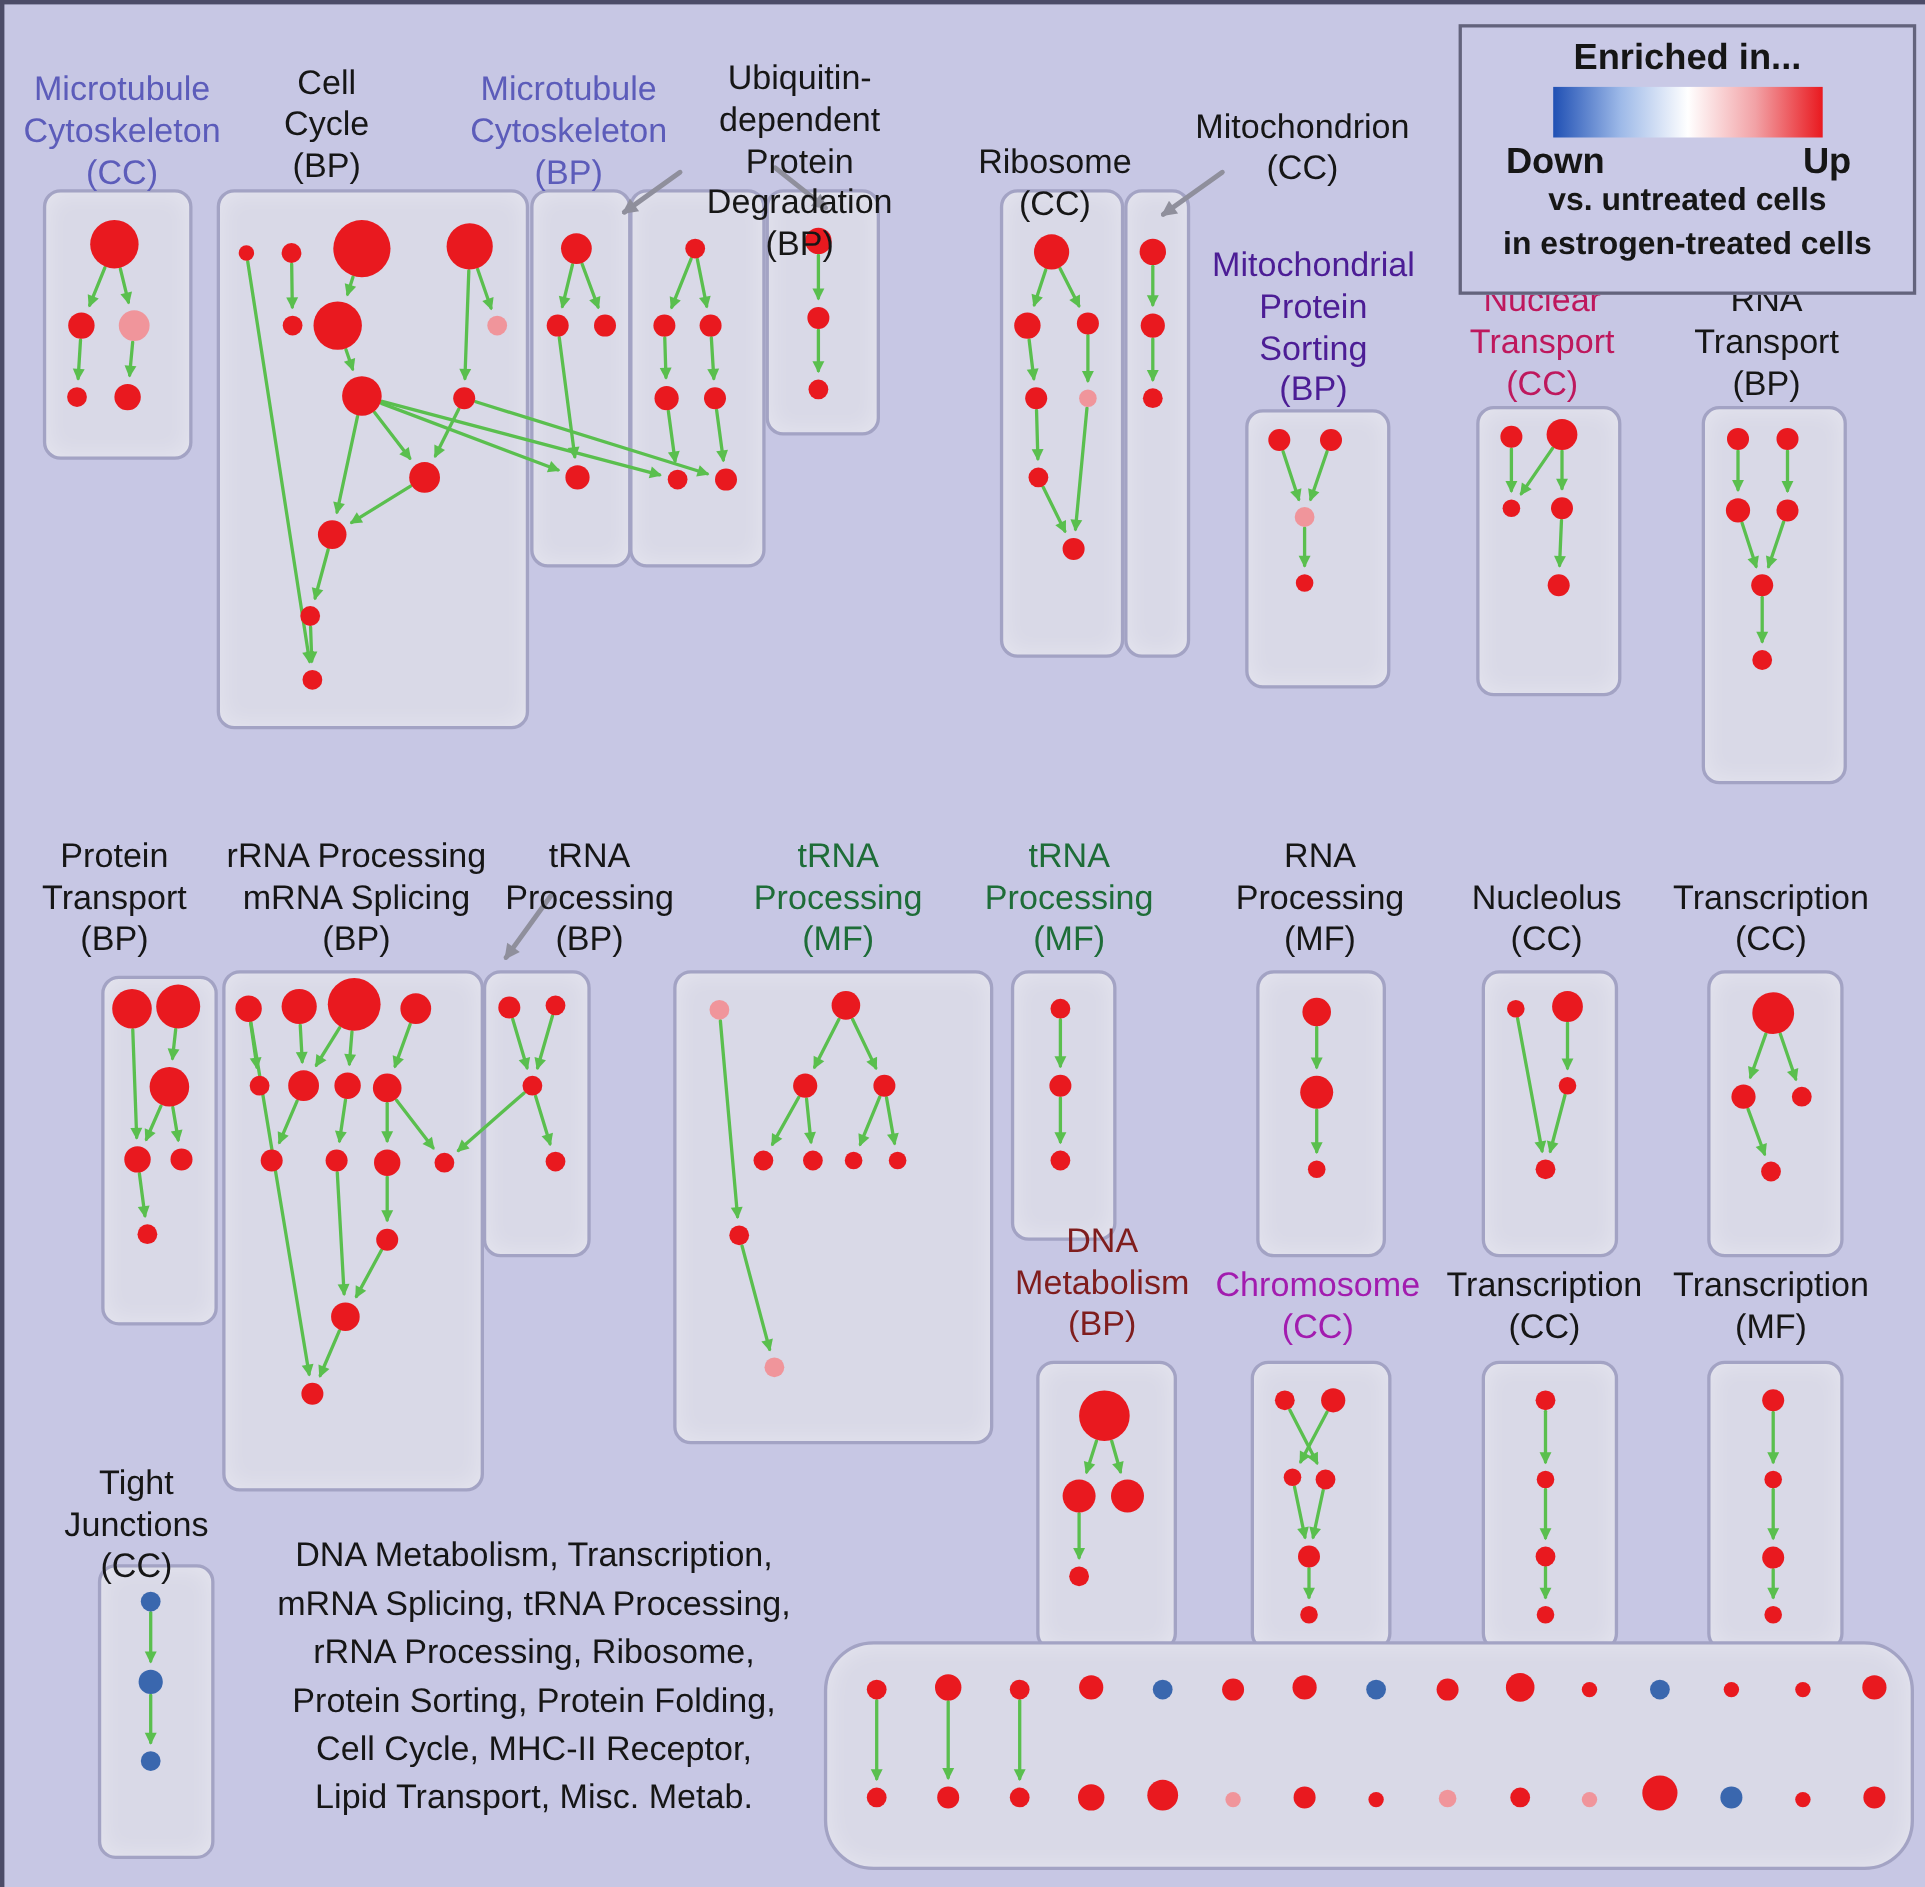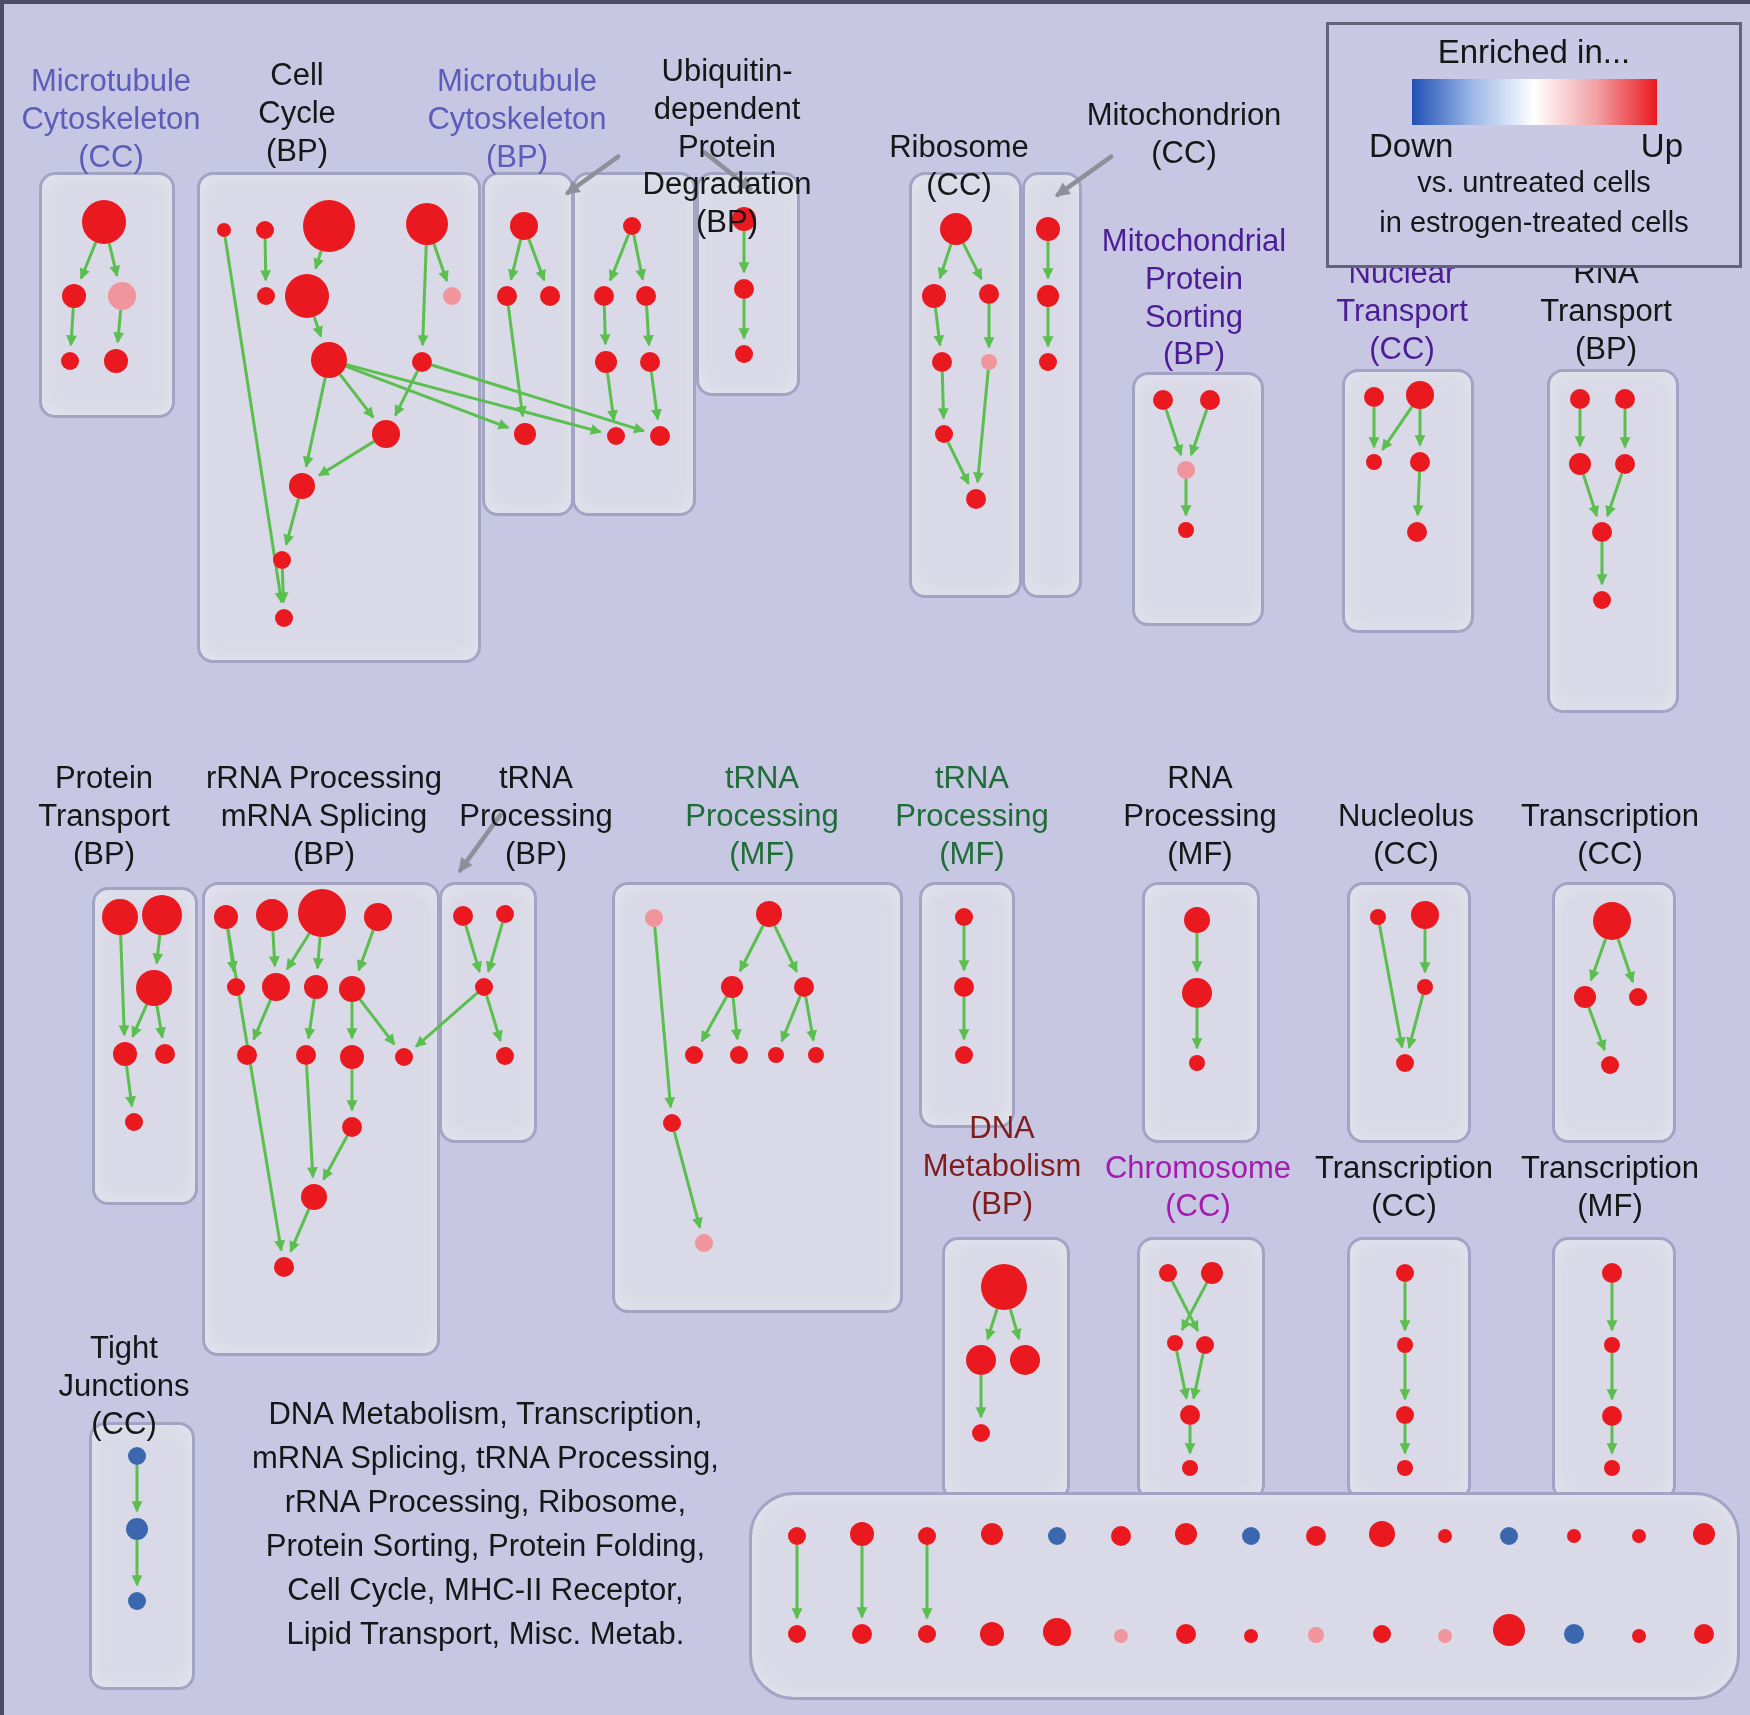--- a/index.html
+++ b/index.html
@@ -351,21 +351,21 @@
 Degradation
 (BP)</div>
       <div class="diagram-label" style="left: 955px; top: 88px; color: rgb(22, 22, 22); transform: translateX(-50%); margin-top: 36px;">Ribosome
 (CC)</div>
       <div class="diagram-label" style="left: 1180px; top: 92px; color: rgb(22, 22, 22); transform: translateX(-50%);">Mitochondrion
 (CC)</div>
       <div class="diagram-label" style="left: 1190px; top: 218px; color: #4c1d95; transform: translateX(-50%);">Mitochondrial
 Protein
 Sorting
 (BP)</div>
-      <div class="diagram-label" style="left: 1398px; top: 250px; color: #4c1d95; transform: translateX(-50%);">Nuclear
+      <div class="diagram-label" style="left: 1398px; top: 250px; color: #be185d; transform: translateX(-50%);">Nuclear
 Transport
 (CC)</div>
       <div class="diagram-label" style="left: 1602px; top: 250px; color: rgb(22, 22, 22); transform: translateX(-50%);">RNA
 Transport
 (BP)</div>
       <div class="diagram-label" style="left: 100px; top: 755px; color: rgb(22, 22, 22); transform: translateX(-50%);">Protein
 Transport
 (BP)</div>
       <div class="diagram-label" style="left: 320px; top: 755px; color: rgb(22, 22, 22); transform: translateX(-50%);">rRNA Processing
 mRNA Splicing
@@ -399,21 +399,21 @@
 Junctions
 (CC)</div>
       <div class="diagram-label" style="left: 248px; top: 1388px; color: rgb(22, 22, 22); line-height: 1.42; text-align: center;">DNA Metabolism, Transcription,
 mRNA Splicing, tRNA Processing,
 rRNA Processing, Ribosome,
 Protein Sorting, Protein Folding,
 Cell Cycle, MHC-II Receptor,
 Lipid Transport, Misc. Metab.</div>
     </div>
 
-  <div id="legend" style="background: rgb(201, 201, 230); color: rgb(22, 22, 22);">
+  <div id="legend" style="background: rgb(201, 201, 230); color: rgb(22, 22, 22); font-weight: bold;">
     <div class="legend-title">Enriched in...</div>
     <div class="legend-gradient" style="background: linear-gradient(to right, rgb(32, 80, 180), rgb(157, 185, 232), rgb(255, 255, 255), rgb(242, 162, 166), rgb(233, 25, 31));"></div>
     <div class="legend-ends">
       <span>Down</span>
       <span>Up</span>
     </div>
     <div class="legend-caption">vs. untreated cells</div>
     <div class="legend-caption first">in estrogen-treated cells</div>
   </div>
 </div>

